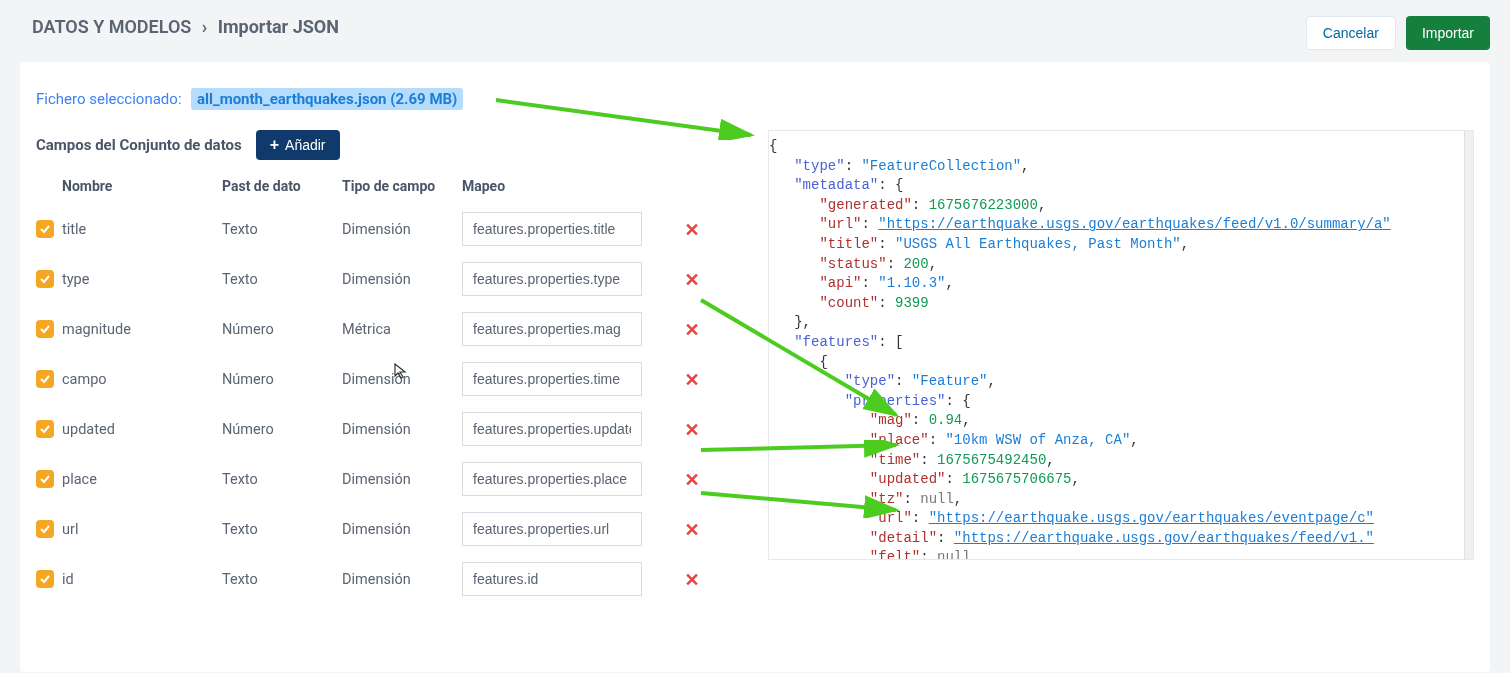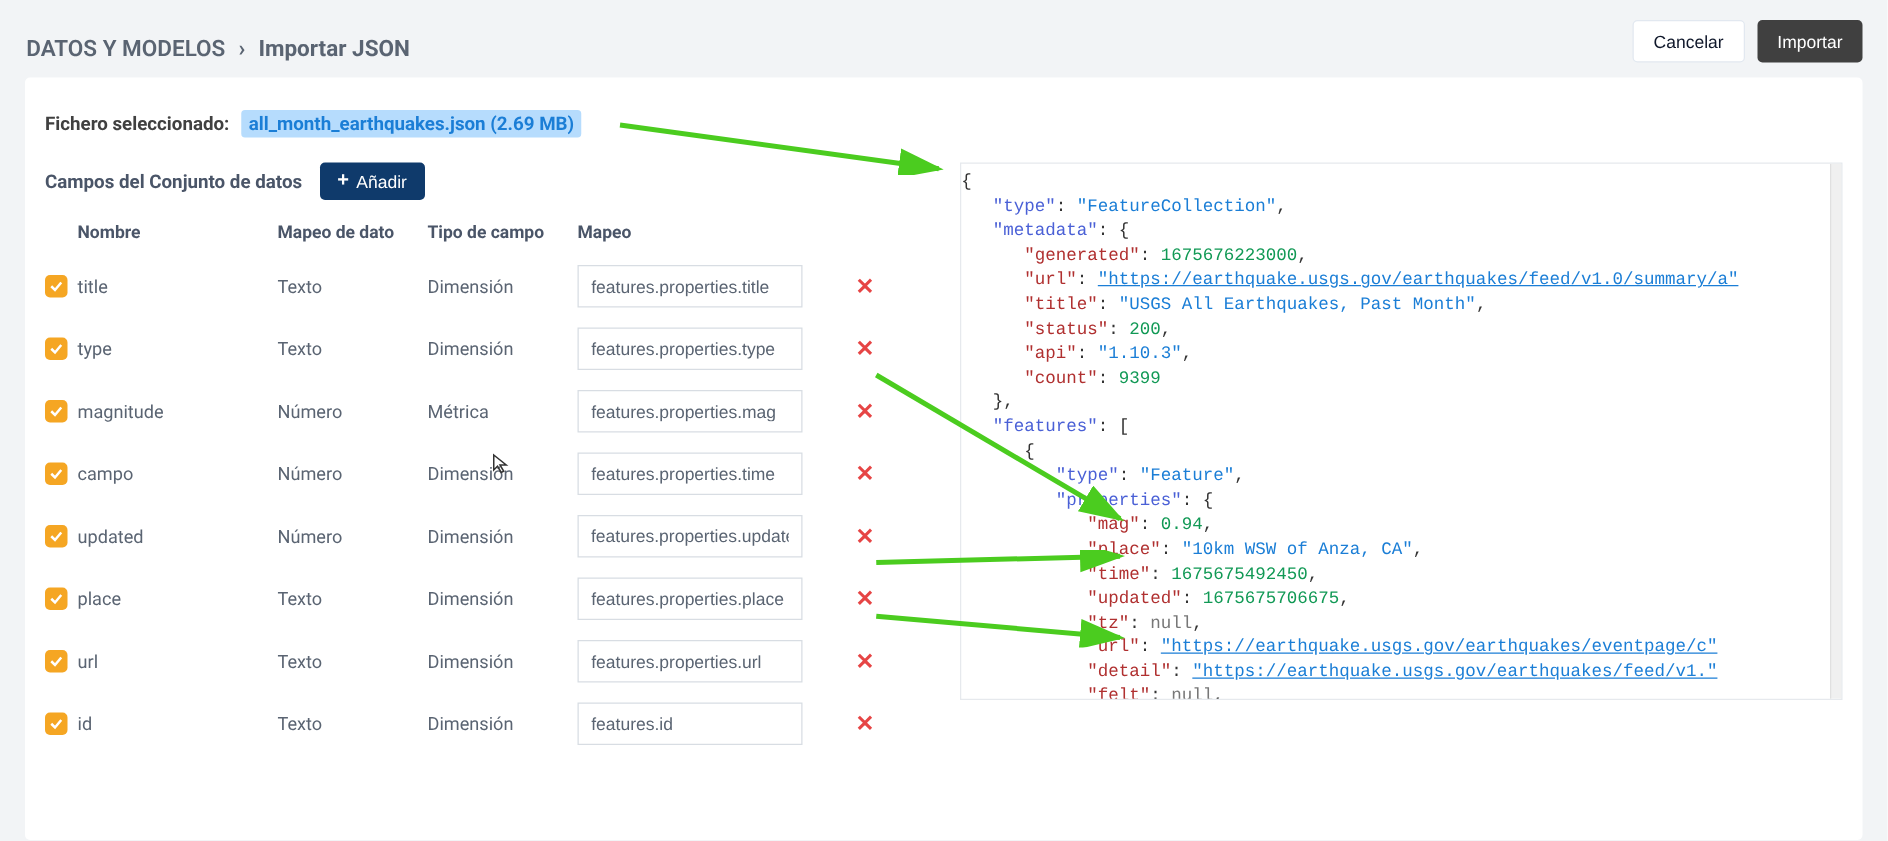--- a/index.html
+++ b/index.html
@@ -8,40 +8,40 @@
     background: #f2f4f6;
     color: #4a5568;
     font-size: 14px;
     width: 1510px;
     height: 673px;
     overflow: hidden;
   }
   .top-bar {
     display: flex;
     justify-content: space-between;
-    align-items: flex-end;
-    padding: 16px 20px 12px 21px;
+    align-items: flex-start;
+    padding: 16px 20px 12px 32px;
   }
   .breadcrumb {
     font-size: 18px;
     color: #5a6472;
     font-weight: 600;
   }
   .breadcrumb .sep { margin: 0 6px; color: #5a6472; }
   .breadcrumb .current { font-weight: 700; color: #5a6472; }
   .top-actions { display: flex; gap: 10px; }
   .btn {
     padding: 8px 16px;
     border-radius: 4px;
     font-size: 14px;
     cursor: pointer;
     border: none;
   }
-  .btn-cancel { background: #fff; color: #0f172a; border: 1px solid #e2e8f0; }
-  .btn-import { background: #404040; color: #fff; }
+  .btn-cancel { background: #fff; color: #0369a1; border: 1px solid #e2e8f0; }
+  .btn-import { background: #15803d; color: #fff; }
   .panel {
     background: #fff;
     margin: 0 20px;
     border-radius: 4px;
     padding: 28px 16px 0 16px;
     height: 610px;
     position: relative;
   }
   .panel-header {
     display: flex;
@@ -62,21 +62,21 @@
     display: flex; align-items: center; justify-content: center;
     font-weight: 700; font-size: 13px;
     position: relative;
   }
   .step-dot.active {
     background: #0f3a6b;
     box-shadow: 0 0 0 3px #f5c244;
   }
   .step-line { width: 65px; height: 4px; background: #0f3a6b; }
   .file-row { margin-bottom: 22px; }
-  .file-label { font-weight: 700; color: #404040; font-size: 15px; }
+  .file-label { font-weight: 400; color: #3b82f6; font-size: 15px; }
   .file-name {
     background: #b6dcfd;
     color: #1b7ed6;
     padding: 2px 6px;
     border-radius: 3px;
     font-weight: 700;
     font-size: 15px;
     margin-left: 6px;
   }
   .columns { display: flex; position: relative; }
@@ -207,21 +207,21 @@
       <div class="section-head">
         <span class="section-head-label">Campos del Conjunto de datos</span>
         <button class="btn-add">
           <span class="plus">+</span>
           <span>Añadir</span>
         </button>
       </div>
       <div class="fields-header">
         <div class="col-check"></div>
         <div class="col-name">Nombre</div>
-        <div class="col-dtype">Mapeo de dato</div>
+        <div class="col-dtype">Past de dato</div>
         <div class="col-ftype">Tipo de campo</div>
         <div class="col-map">Mapeo</div>
         <div class="col-del"></div>
       </div>
       <div id="fields-body">
           <div class="field-row">
             <div class="col-check">
               <div class="checkbox">
                 <svg viewBox="0 0 12 12">
                   <path d="M2 6 L5 9 L10 3" stroke="#fff" stroke-width="2" fill="none"></path>

